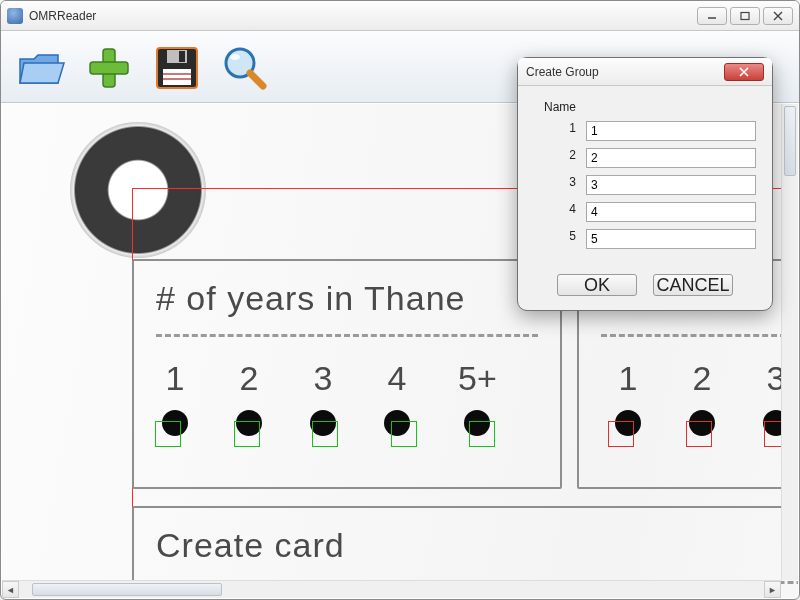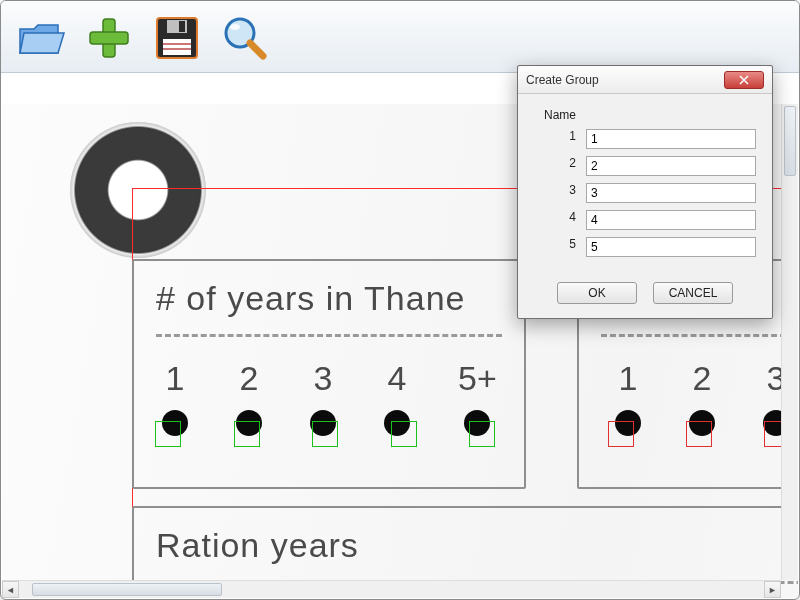--- a/index.html
+++ b/index.html
@@ -86,41 +86,41 @@
     background: radial-gradient(circle,#fff 0 30%, #3a3a3a 32% 65%, transparent 67%);
     box-shadow: inset 0 0 6px rgba(0,0,0,.4);
   }
   .redline-h { position:absolute; height:1px; background:#ff2a2a; }
   .redline-v { position:absolute; width:1px; background:#ff2a2a; }
   .boxg {
     position:absolute; border:2px solid #8e8e8e; border-radius:2px;
     padding:18px 22px 30px;
     background: transparent;
   }
-  #box1 { left:130px; top:155px; width:394px; height:230px; }
+  #box1 { left:130px; top:155px; width:430px; height:230px; }
   #box2 { left:575px; top:155px; width:430px; height:230px; }
   #box3 { left:130px; top:402px; width:875px; height:160px; }
   .boxg .hdr { font-size:34px; color:#4a4a4a; letter-spacing:1px; }
   .dashline { border:none; border-top:3px dashed #9a9a9a; margin-top:16px; }
   .opts { display:flex; gap:48px; margin-top:22px; padding-left:6px; }
   #box2 .opts { gap:48px; padding-left:14px; }
   .opt { text-align:center; }
   .opt .n { font-size:34px; color:#4a4a4a; }
   .bubble {
     width:26px; height:26px; border-radius:50%;
     background:#0b0b0b; margin:12px auto 0;
   }
   .mark { position:absolute; width:26px; height:26px; border:1px solid; }
   .mark.g { border-color:#18c218; }
   .mark.r { border-color:#e03030; }
 
   
   .dialog {
-    position:absolute; left:516px; top:64px; width:256px;
-    border:1px solid #707070; border-radius:2px;
+    position:absolute; left:516px; top:56px; width:256px;
+    border:1px solid #707070; border-radius:10px;
     background:#f1f1f1;
     box-shadow: 0 6px 20px rgba(0,0,0,.35);
     z-index: 50;
   }
   .dlg-title {
     height:28px; background:linear-gradient(#fdfdfd,#ececec);
     border-bottom:1px solid #c8c8c8;
     display:flex; align-items:center; padding:0 8px;
     border-radius:5px 5px 0 0;
   }
@@ -137,30 +137,51 @@
   .row input {
     flex:1 1 auto; width:150px; height:20px;
     border:1px solid #a8a8a8; background:#fff;
     font-size:12px; padding:1px 4px; font-family:inherit;
   }
   .dlg-btnrow { display:flex; justify-content:center; gap:16px; padding:8px 0 14px;}
   .dlgbtn {
     width:80px; height:22px;
     border:1px solid #9a9a9a; border-radius:3px;
     background:linear-gradient(#fafafa,#e4e4e4);
-    font-size:12px; color:#222;
+    font-size:18px; color:#222;
     display:flex;align-items:center;justify-content:center;
   }
   .box3row { display:flex; justify-content:space-between; align-items:baseline; }
 </style>
 </head>
 <body>
 
 <div class="appwin">
 
+  <div class="titlebar">
+    <div class="java-icon"></div>
+    <div class="title">OMRReader</div>
+    <div class="winbtns">
+      <div class="winbtn">
+        <svg width="12" height="10">
+            <line x1="2" y1="7" x2="10" y2="7" stroke="#444" stroke-width="1.5"></line>
+          </svg>
+      </div>
+      <div class="winbtn">
+        <svg width="12" height="10">
+            <rect x="2" y="1.5" width="8" height="7" fill="none" stroke="#444" stroke-width="1.2"></rect>
+          </svg>
+      </div>
+      <div class="winbtn">
+        <svg width="12" height="10">
+            <path d="M2,1 L10,9 M10,1 L2,9" stroke="#444" stroke-width="1.4"></path>
+          </svg>
+      </div>
+    </div>
+  </div>
 
   <div class="toolbar">
     <div class="tbtn">
       <svg width="52" height="48">
         <path d="M6,16 L20,16 L24,12 L44,12 L44,40 L6,40 Z" fill="#6fa8e6" stroke="#2b6db8" stroke-width="1.5"></path>
         <path d="M10,20 L50,20 L44,40 L6,40 Z" fill="#a9cef3" stroke="#2b6db8" stroke-width="1.5"></path>
       </svg>
     </div>
     <div class="tbtn">
       <svg width="52" height="48">
@@ -237,21 +258,21 @@
             </div>
           <div class="opt">
               <div class="n">3</div>
               <div class="bubble"></div>
             </div>
         </div>
       </div>
 
       <div id="box3" class="boxg">
         <div class="box3row">
-          <span class="hdr">Ration years</span>
+          <span class="hdr">Create card</span>
 
         </div>
         <hr class="dashline">
       </div>
 
       <div class="mark g" style="left:153px; top:317px"></div>
       <div class="mark g" style="left:232px; top:317px"></div>
       <div class="mark g" style="left:310px; top:317px"></div>
       <div class="mark g" style="left:389px; top:317px"></div>
       <div class="mark g" style="left:467px; top:317px"></div>

